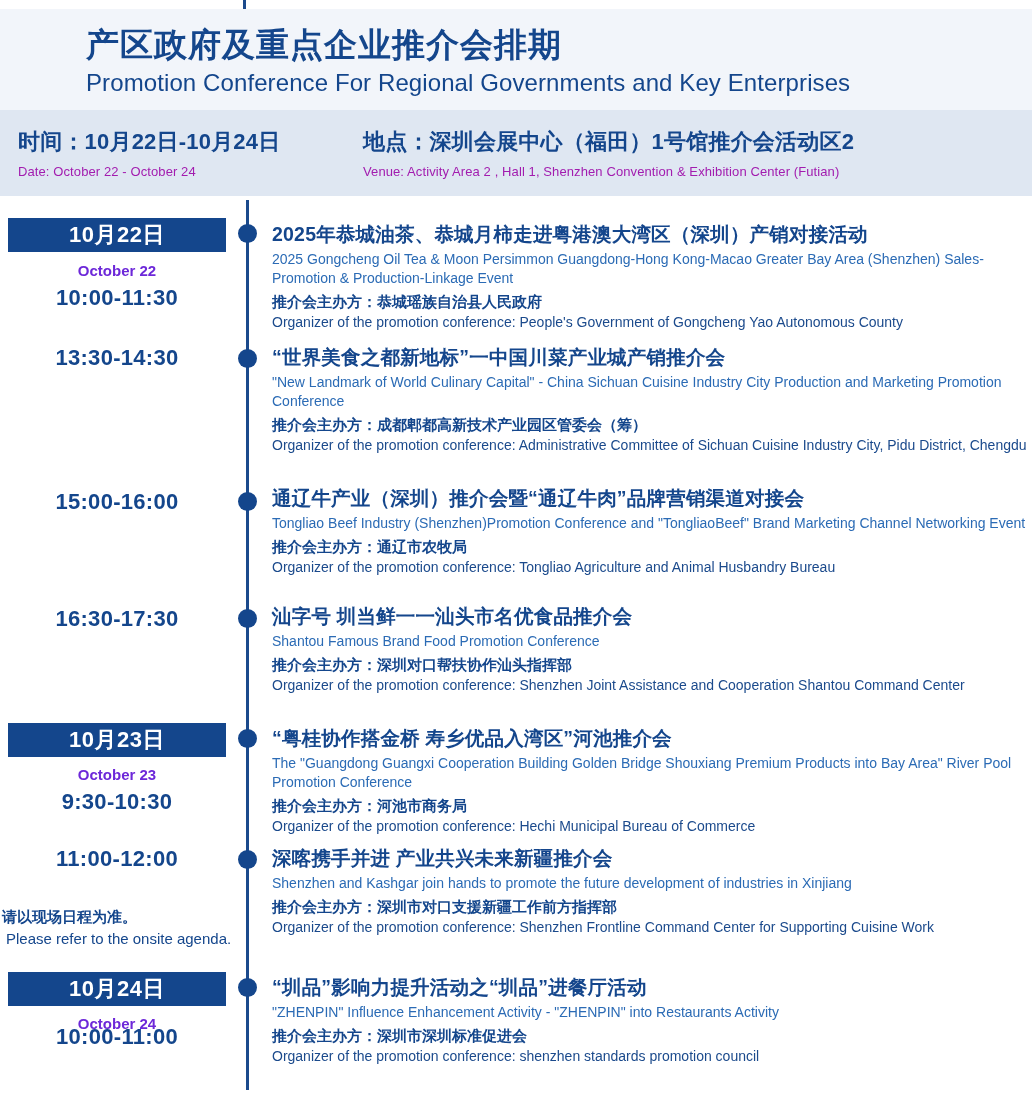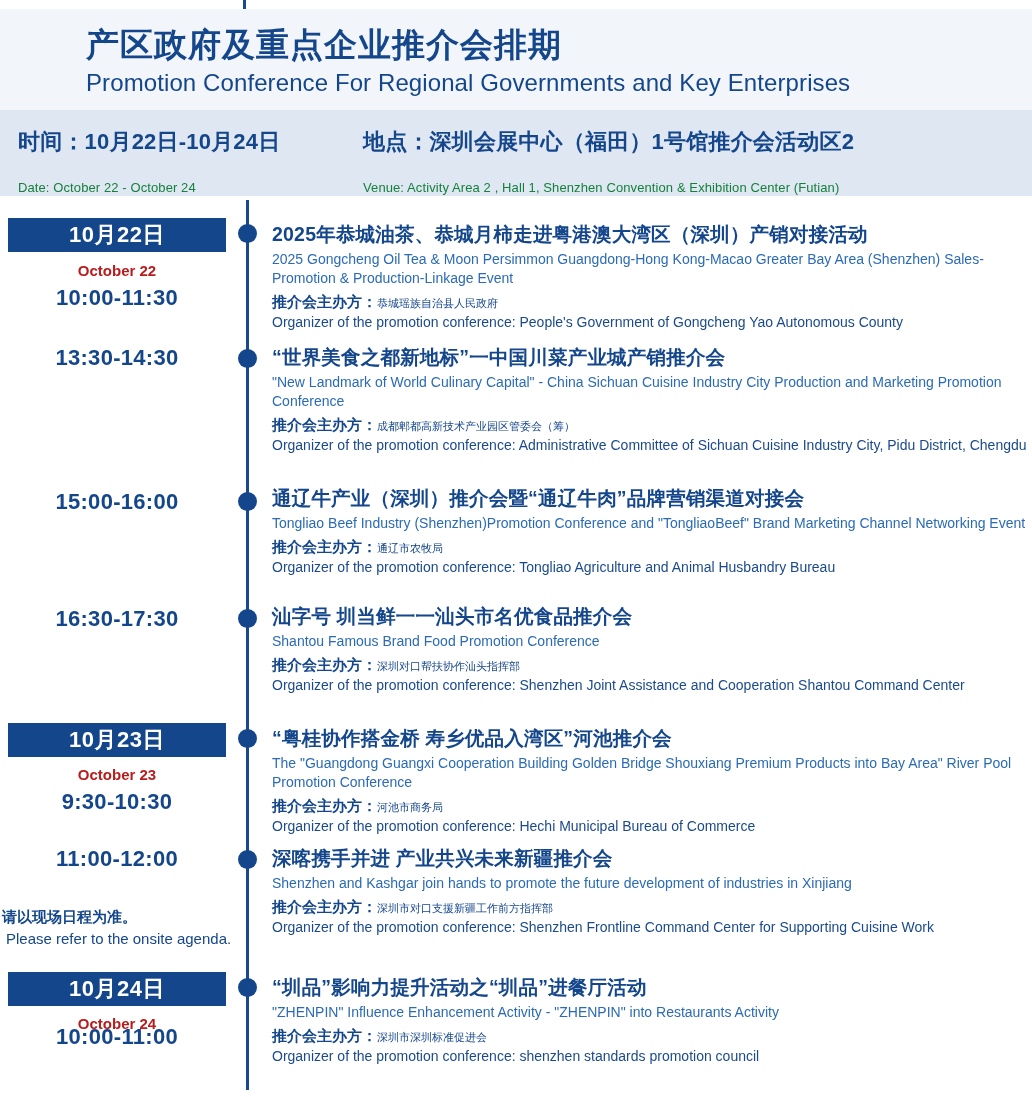--- a/index.html
+++ b/index.html
@@ -73,22 +73,22 @@
   .info-col.time { margin-left: 18px; width: 345px; }
   .info-col.venue { margin-left: 0; }
   .info-cn {
     font-size: 22px;
     font-weight: bold;
     color: #14468c;
     letter-spacing: 0.2px;
   }
   .info-en {
     font-size: 13px;
-    color: #15803d;
-    margin-top: 23px;
+    color: #a21caf;
+    margin-top: 7px;
     letter-spacing: 0.1px;
   }
   
   .timeline {
     position: absolute;
     left: 246px;
     top: 200px;
     width: 3px;
     height: 890px;
     background: #1b4a8c;
@@ -106,21 +106,21 @@
     line-height: 34px;
     letter-spacing: 0.5px;
   }
   .date-en {
     position: absolute;
     left: 8px;
     width: 218px;
     text-align: center;
     font-size: 15px;
     font-weight: bold;
-    color: #b91c1c;
+    color: #6d28d9;
   }
   .time-label {
     position: absolute;
     left: 8px;
     width: 218px;
     text-align: center;
     font-size: 22px;
     font-weight: bold;
     color: #14468c;
     letter-spacing: 0.3px;
@@ -152,22 +152,22 @@
     margin-top: 3px;
   }
   .e-org {
     margin-top: 4px;
     font-size: 15px;
     font-weight: bold;
     color: #14468c;
     line-height: 1.35;
   }
   .e-org .org-val {
-    font-weight: normal;
-    font-size: 11px;
+    font-weight: bold;
+    font-size: 15px;
   }
   .e-org-en {
     font-size: 14px;
     color: #1b4a8c;
     line-height: 1.35;
     margin-top: 1px;
     font-weight: normal;
   }
   
   .footnote {

